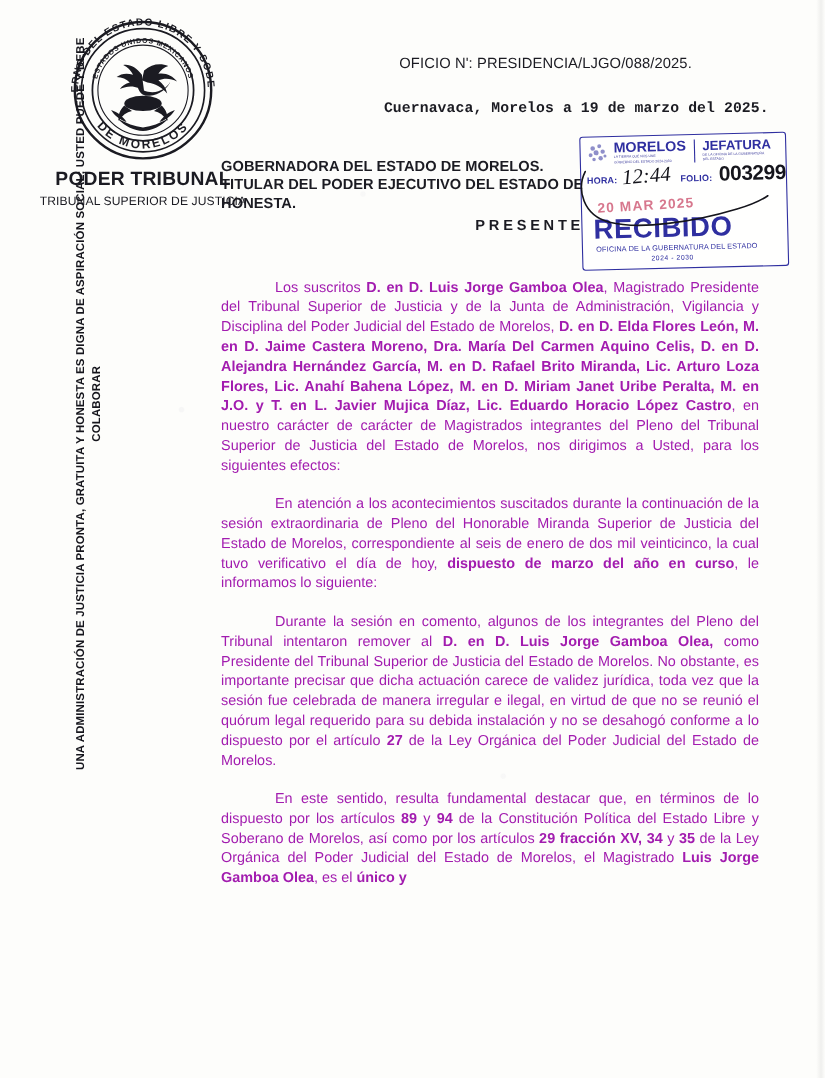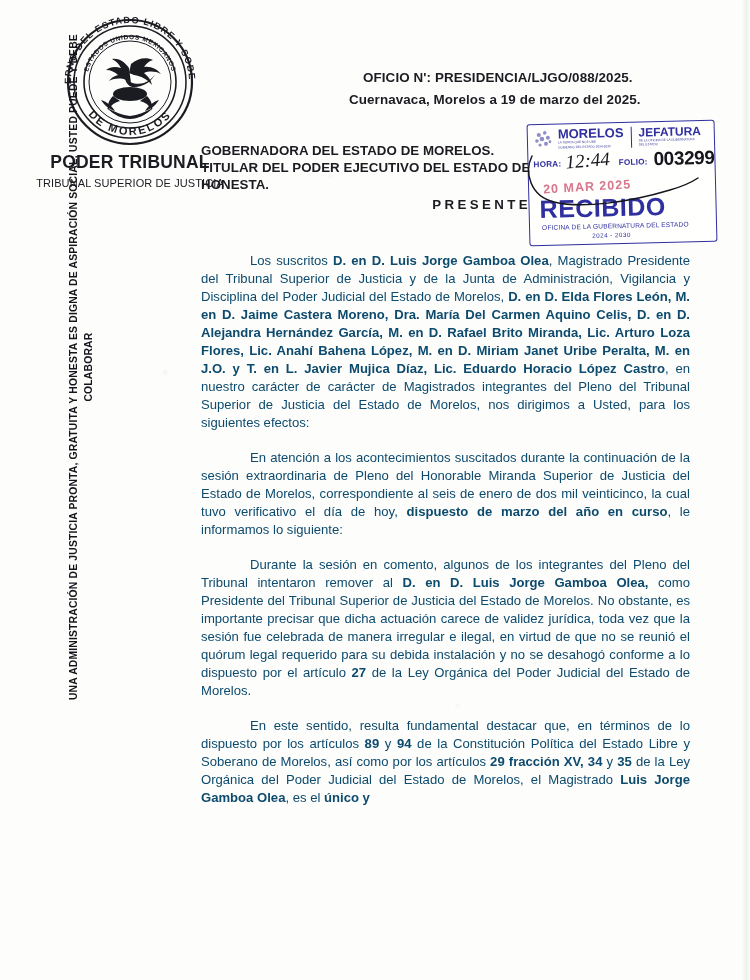--- a/index.html
+++ b/index.html
@@ -73,32 +73,32 @@
     line-height: 1.45;
     letter-spacing: .15px;
     color: #15151c;
   }
 
   
   #oficio-line {
     position: absolute;
     left: 363px;
     top: 50px;
-    font-weight: bold;
+    font-weight: normal;
     font-size: 13.4px;
     letter-spacing: .1px;
-    margin-top: 20px;
   }
   #city-date-line {
     position: absolute;
     left: 349px;
     top: 92px;
     font-weight: bold;
     font-size: 13.4px;
     letter-spacing: .1px;
+    font-family: Liberation Mono, monospace;
   }
 
   
   #addressee {
     position: absolute;
     left: 201px;
     top: 142px;
     width: 330px;
     font-weight: bold;
     font-size: 13.3px;
@@ -249,21 +249,21 @@
   
   #body {
     position: absolute;
     left: 201px;
     top: 252px;
     width: 489px;
     font-size: 13.1px;
     line-height: 1.375;
     text-align: justify;
     text-justify: inter-word;
-    color: #0c4a6e;
+    color: #a21caf;
   }
   #body p {
     margin: 0 0 17px 0;
     text-indent: 49px;
   }
   #body p:last-child { margin-bottom: 0; }
   #body b { font-weight: bold; }
 </style>
 </head>
 <body>

